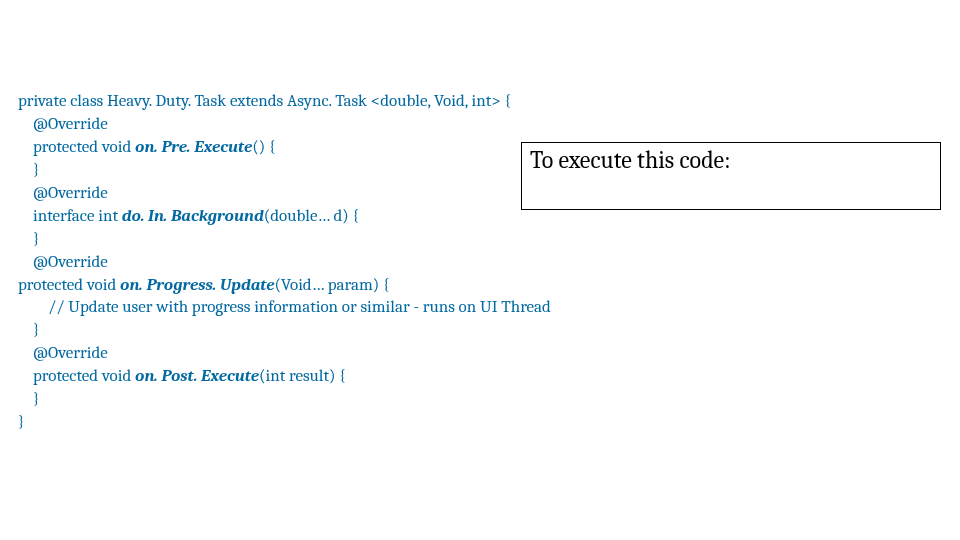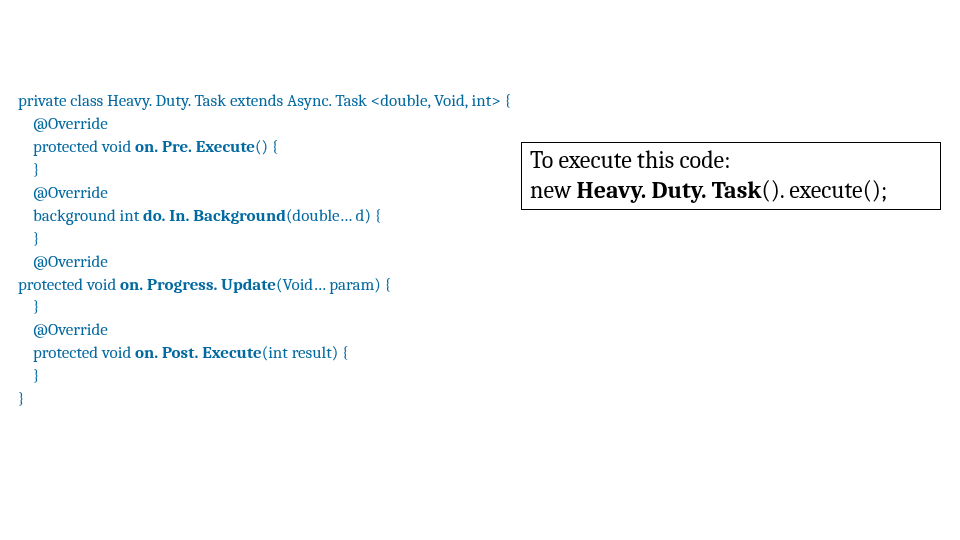--- a/index.html
+++ b/index.html
@@ -18,20 +18,21 @@
     top: 90px;
     font-size: 17px;
     line-height: 1.35;
     color: #0369a1;
   }
   .code-block div {
     white-space: pre;
   }
   .bold-italic {
     font-weight: bold;
+    font-style: italic;
   }
   .bold {
     font-weight: bold;
   }
   .callout {
     position: absolute;
     left: 521px;
     top: 142px;
     width: 420px;
     height: 68px;
@@ -46,29 +47,29 @@
 </head>
 <body>
 
 <div class="code-block">
   <div>private class Heavy. Duty. Task extends Async. Task &lt;double, Void, int&gt; {</div>
   <div>    @Override</div>
   <div><span>    protected void </span><span class="bold-italic">on. Pre. Execute</span><span>() {</span></div>
   <div>    }</div>
   <div></div>
   <div>    @Override</div>
-  <div><span>    background int </span><span class="bold-italic">do. In. Background</span><span>(double… d) {</span></div>
+  <div><span>    interface int </span><span class="bold-italic">do. In. Background</span><span>(double… d) {</span></div>
   <div>    }</div>
   <div></div>
   <div>    @Override</div>
   <div><span>protected void </span><span class="bold-italic">on. Progress. Update</span><span>(Void… param) {</span></div>
+  <div>        // Update user with progress information or similar - runs on UI Thread</div>
   <div>    }</div>
   <div></div>
   <div>    @Override</div>
   <div><span>    protected void </span><span class="bold-italic">on. Post. Execute</span><span>(int result) {</span></div>
   <div>    }</div>
   <div>}</div>
 </div>
 
 <div class="callout">
   <div>To execute this code:</div>
-  <div><span>new </span><span class="bold">Heavy. Duty. Task</span><span>(). execute();</span></div>
 </div>
 
 </body></html>

